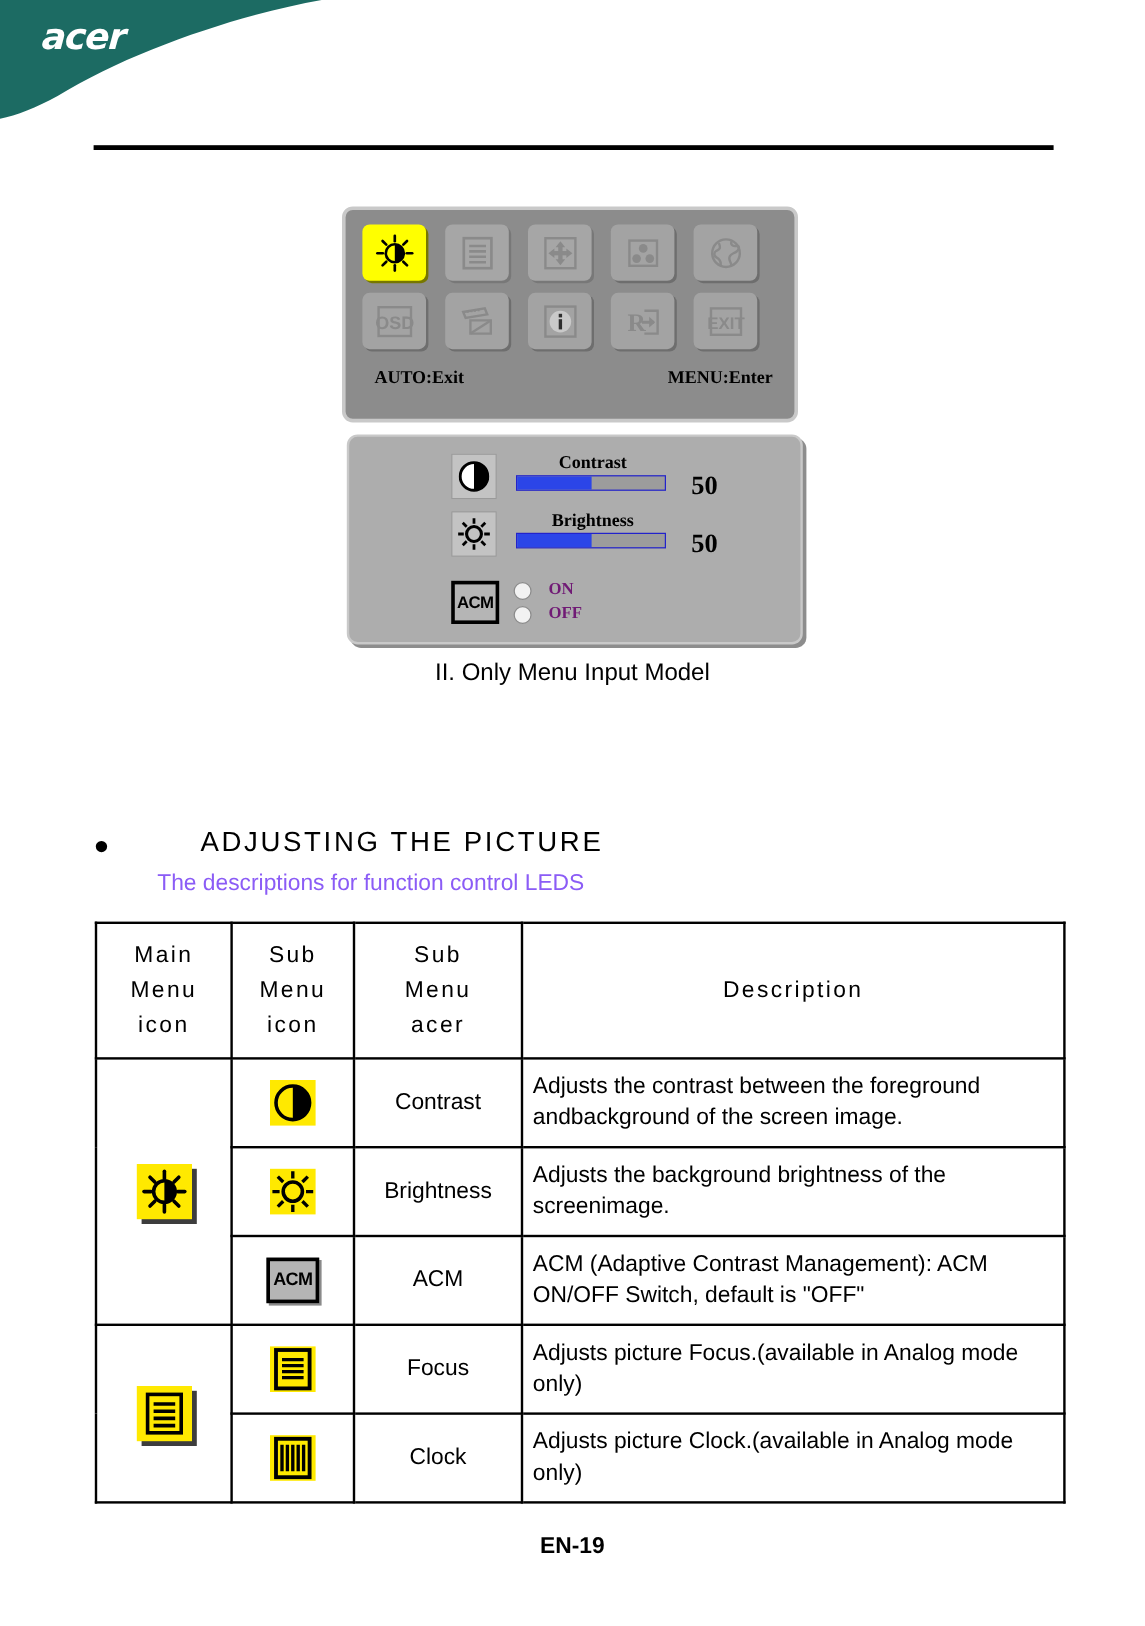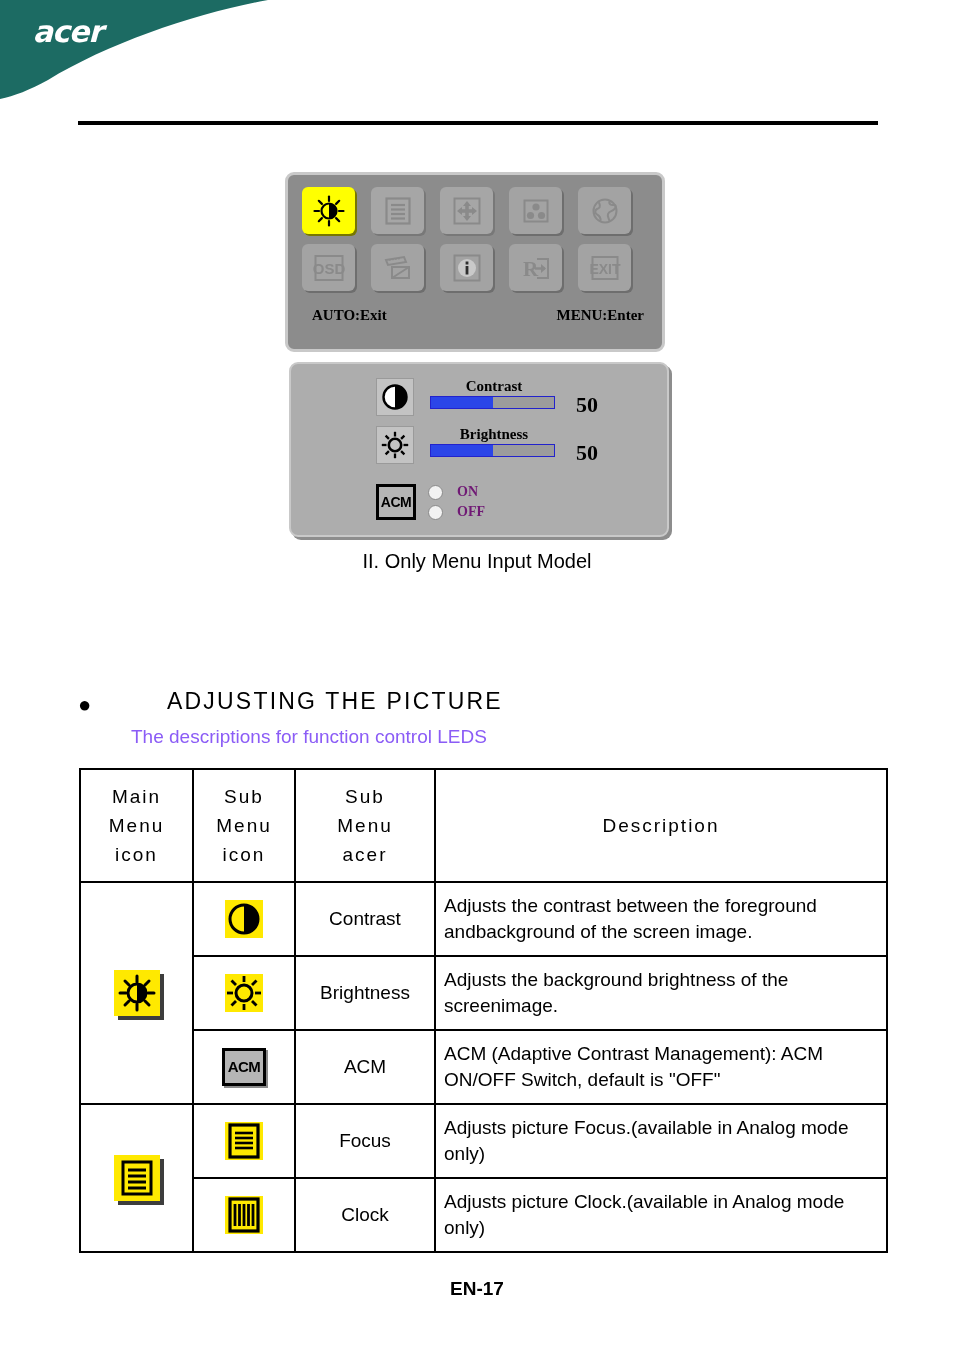--- a/index.html
+++ b/index.html
@@ -466,13 +466,13 @@
           </g>
         </svg>
       </span>
     </td>
     <td class="c3 item-cell">Clock</td>
     <td class="c4 desc-cell">Adjusts picture Clock.(available in Analog mode only)</td>
   </tr>
 </tbody>
   </table>
 
-<div class="footer">EN-17</div>
+<div class="footer">EN-19</div>
 
 </body></html>

